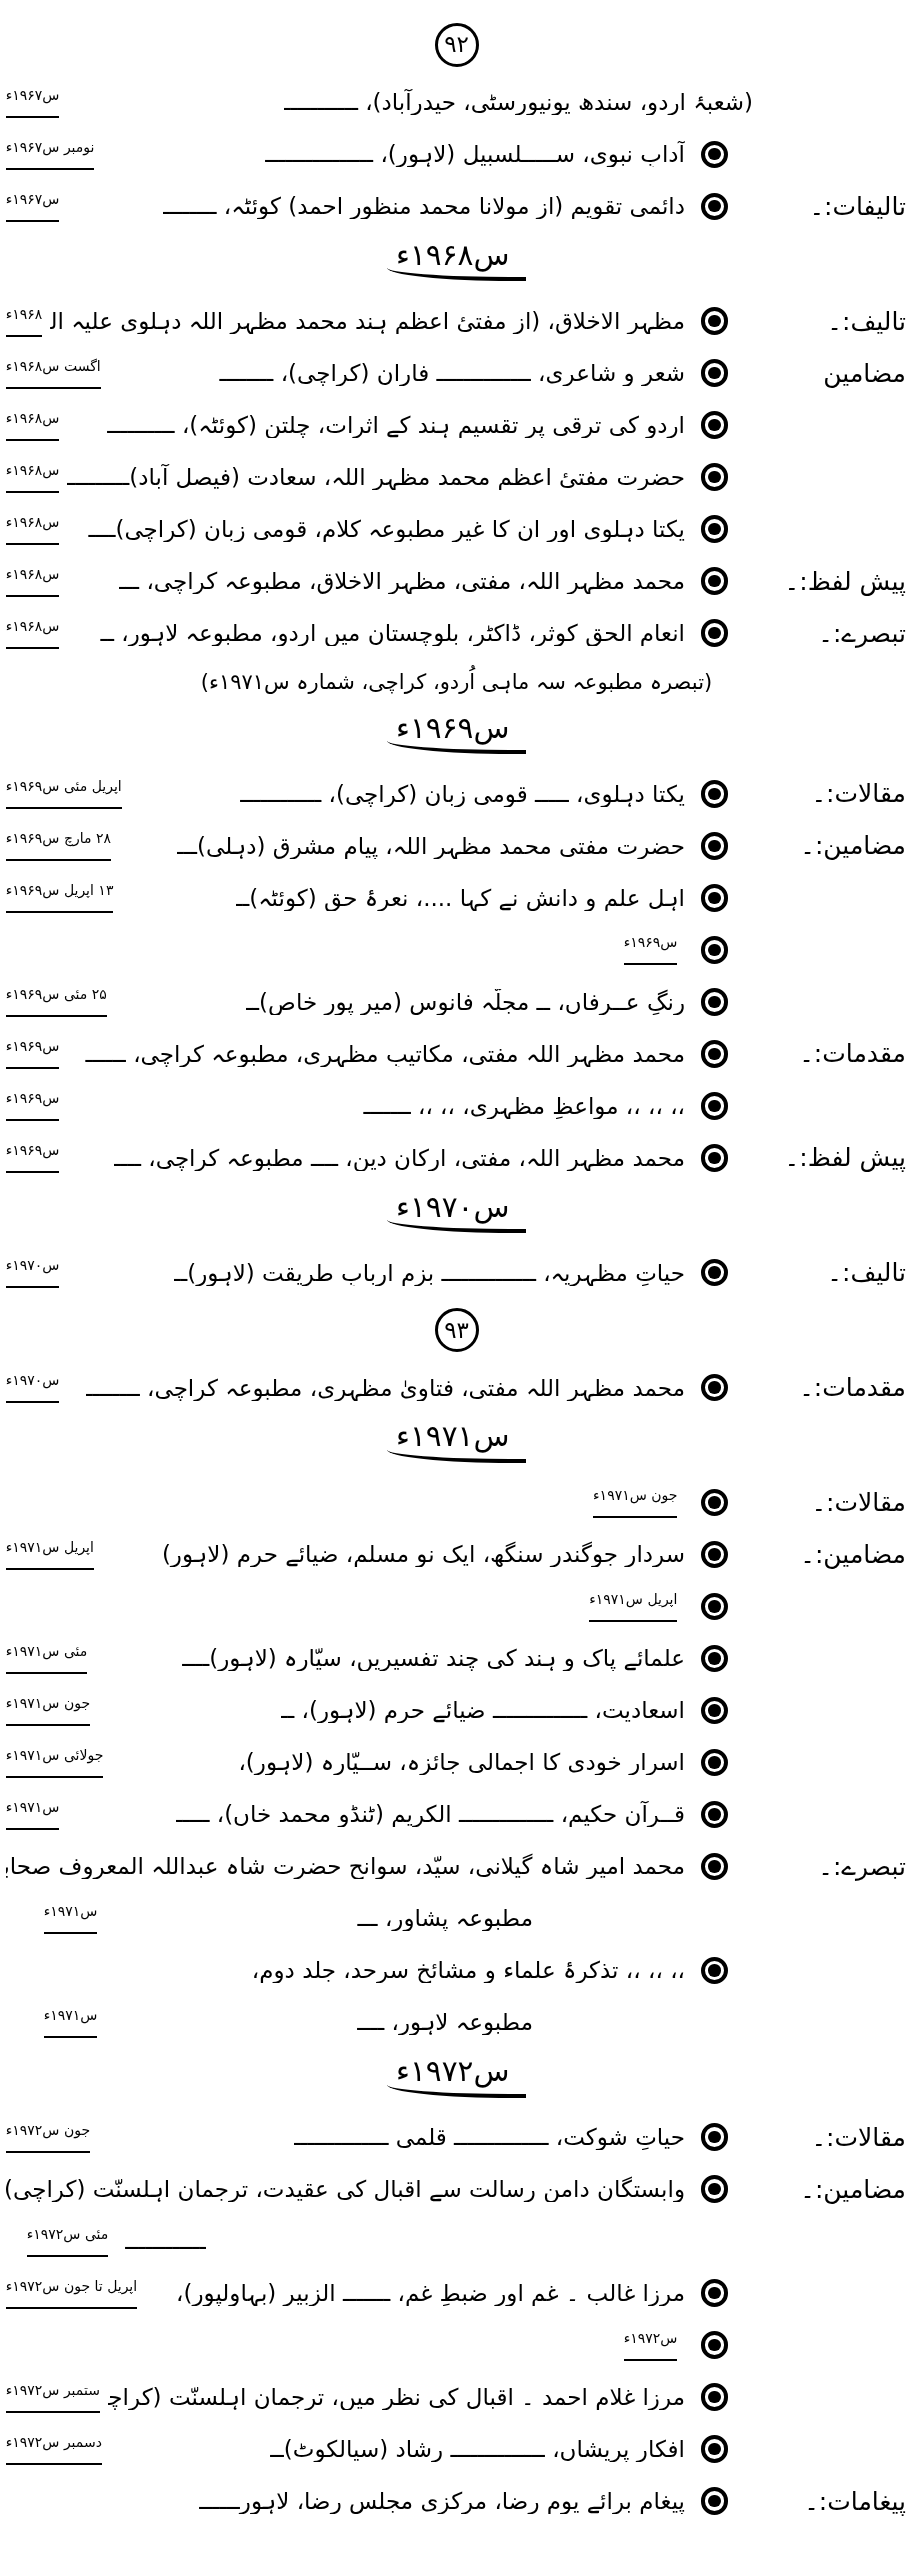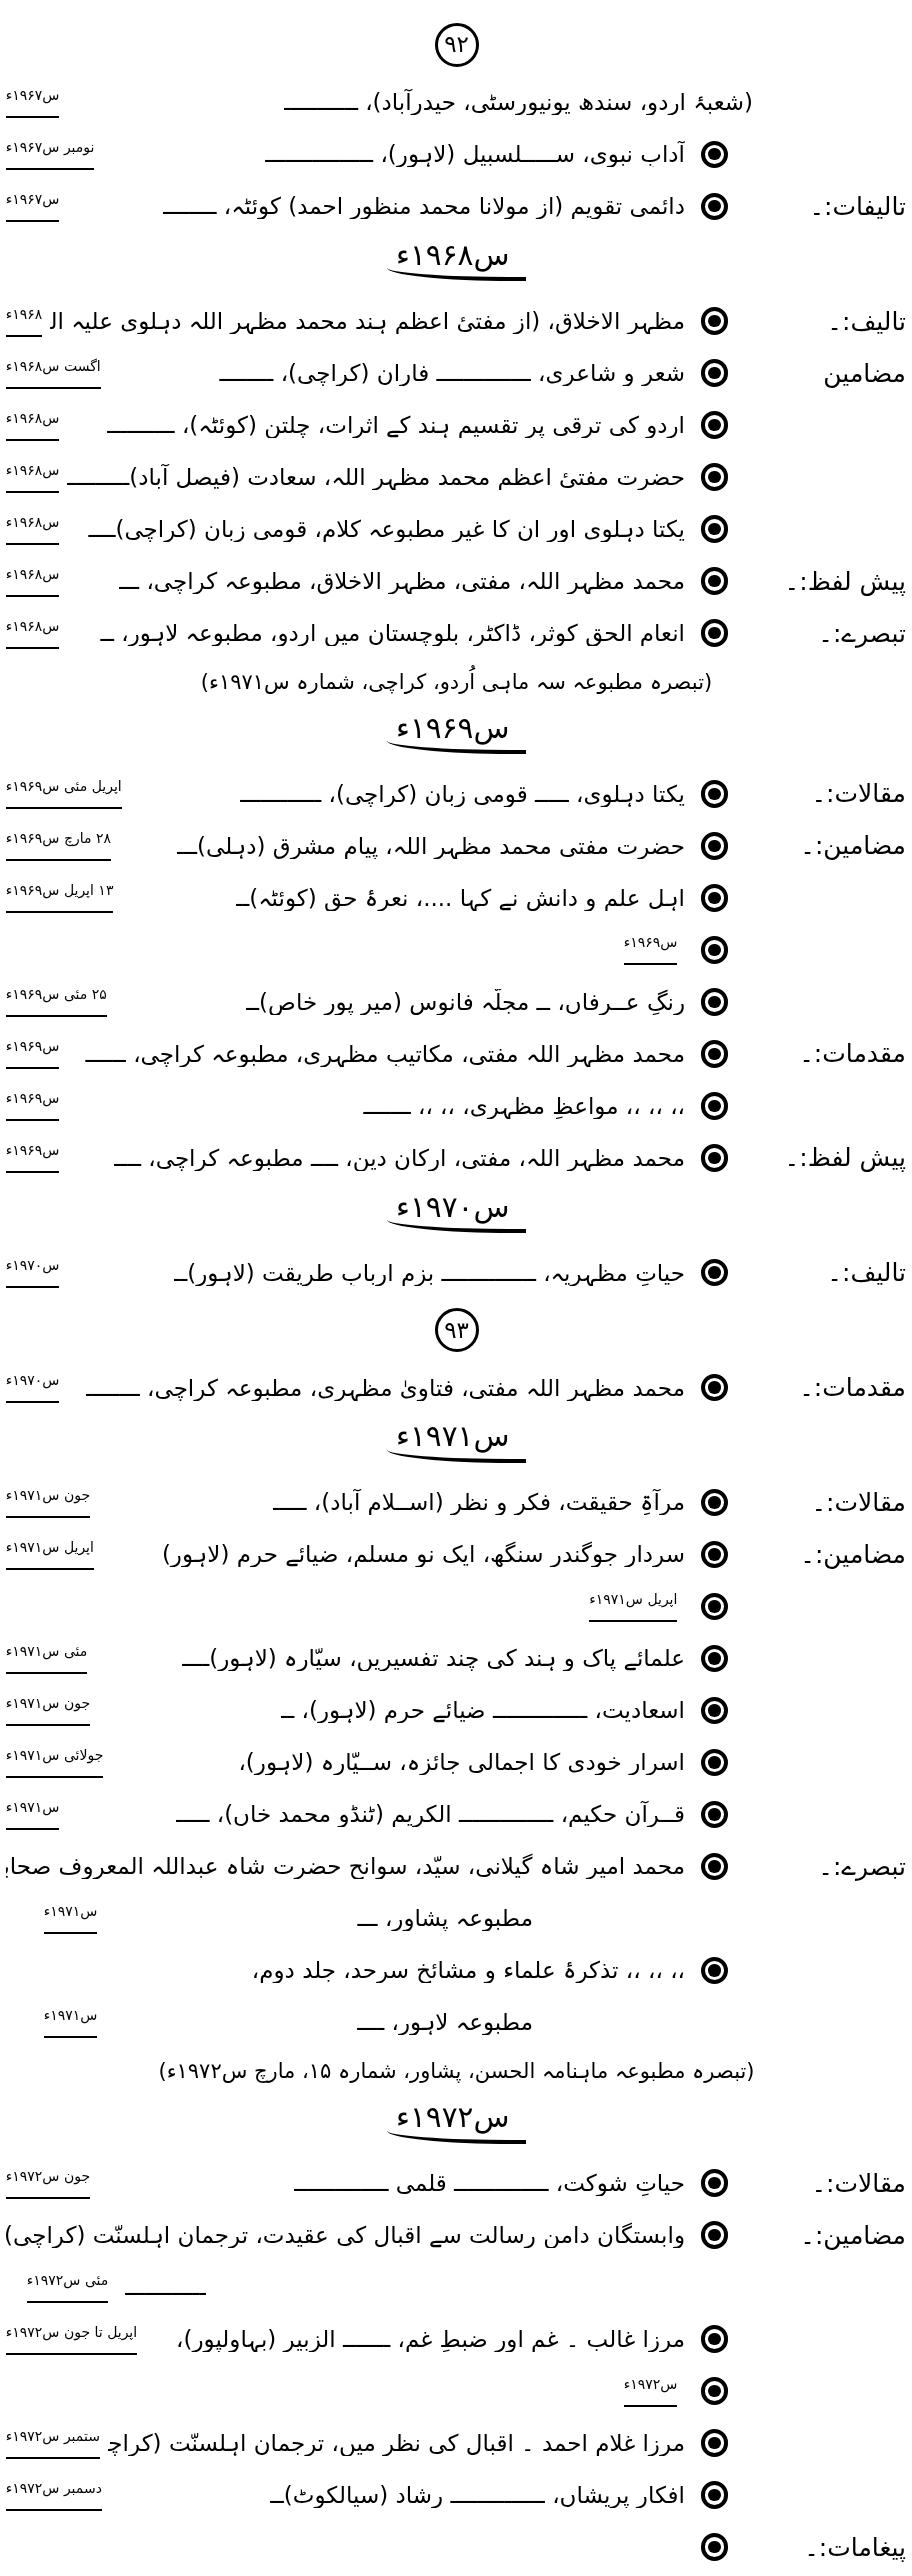--- a/index.html
+++ b/index.html
@@ -271,21 +271,20 @@
     </div>
     <div class="year-row">
       <span class="yearhead">س۱۹۷۱ء</span>
     </div>
     <div class="row item">
       <div class="label">مقالات:۔</div>
       <div class="bmark">
         <span class="bullet"></span>
       </div>
       <div class="text">
-        <span class="t">مرآۃِ حقیقت، فکر و نظر (اســلام آباد)، ـــــ</span>
         <span class="year">جون س۱۹۷۱ء</span>
       </div>
     </div>
     <div class="row item">
       <div class="label">مضامین:۔</div>
       <div class="bmark">
         <span class="bullet"></span>
       </div>
       <div class="text">
         <span class="t">سردار جوگندر سنگھ، ایک نو مسلم، ضیائے حرم (لاہور)</span>
@@ -364,23 +363,20 @@
       <div class="text">
         <span class="t">،،   ،،   ،،  تذکرۂ علماء و مشائخ سرحد، جلد دوم،</span>
       </div>
     </div>
     <div class="row cont mid">
       <div class="text">
         <span class="t">مطبوعہ لاہور، ــــ</span>
         <span class="year">س۱۹۷۱ء</span>
       </div>
     </div>
-    <div class="note-row">
-      <span class="note">(تبصرہ مطبوعہ ماہنامہ الحسن، پشاور، شمارہ ۱۵، مارچ س۱۹۷۲ء)</span>
-    </div>
     <div class="year-row">
       <span class="yearhead">س۱۹۷۲ء</span>
     </div>
     <div class="row item">
       <div class="label">مقالات:۔</div>
       <div class="bmark">
         <span class="bullet"></span>
       </div>
       <div class="text">
         <span class="t">حیاتِ شوکت، ــــــــــــــ قلمی ــــــــــــــ</span>
@@ -438,16 +434,19 @@
       </div>
       <div class="text">
         <span class="t">افکارِ پریشاں، ــــــــــــــ رشاد (سیالکوٹ)ــ</span>
         <span class="year">دسمبر س۱۹۷۲ء</span>
       </div>
     </div>
     <div class="row item">
       <div class="label">پیغامات:۔</div>
       <div class="bmark">
         <span class="bullet"></span>
+      </div>
+      <div class="text">
+        <span class="t">پیغام برائے یومِ رضا، مرکزی مجلسِ رضا، لاہورــــــ</span>
       </div>
     </div>
   </div>
 
 
 </body></html>

